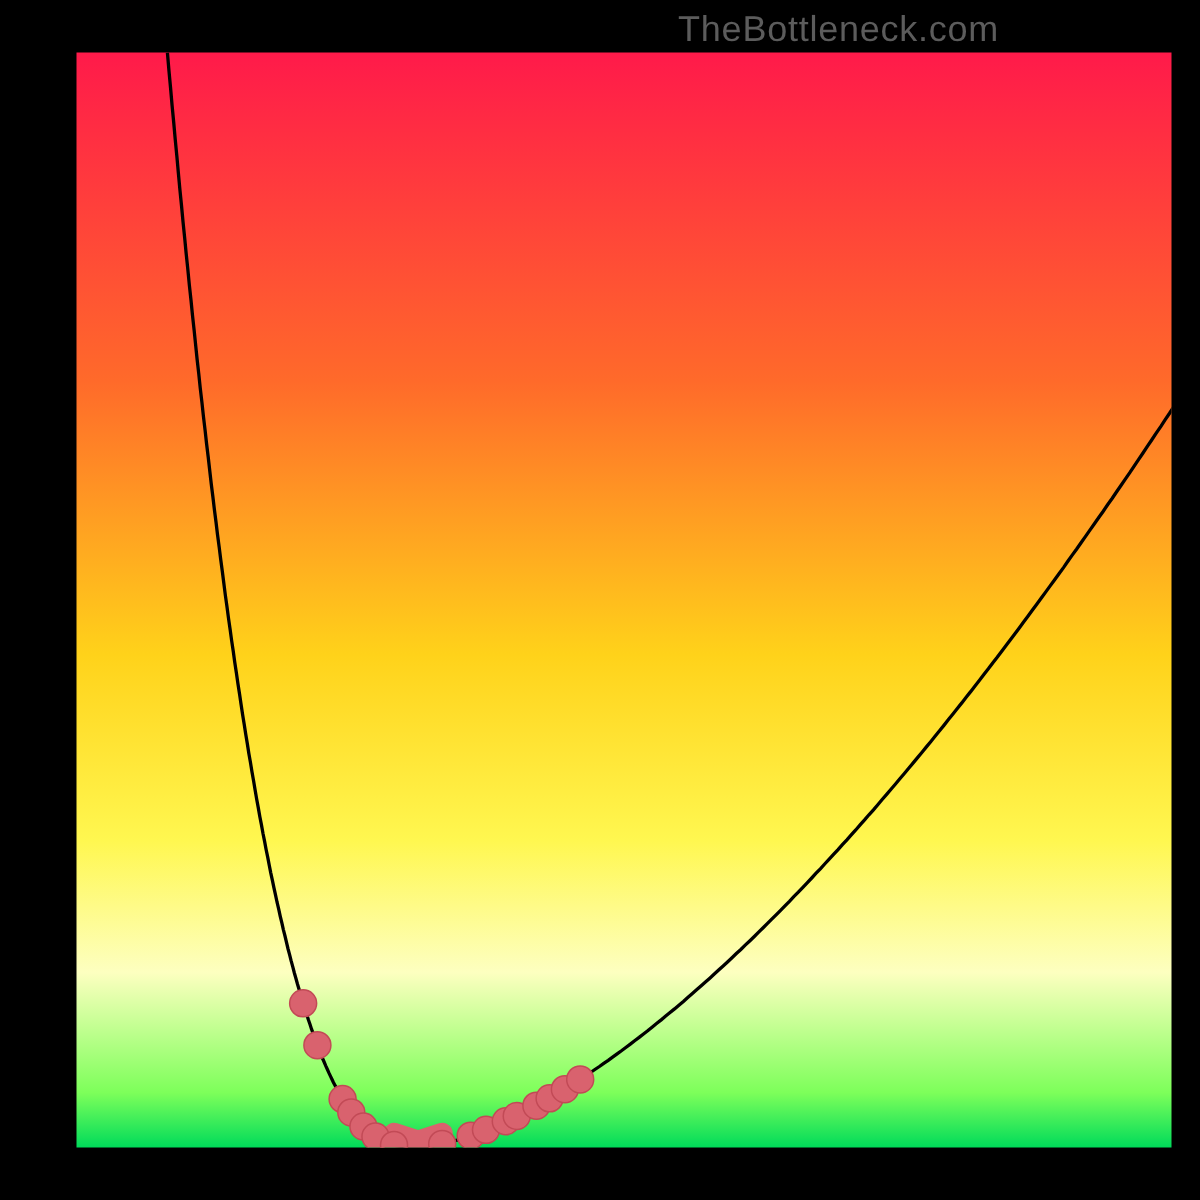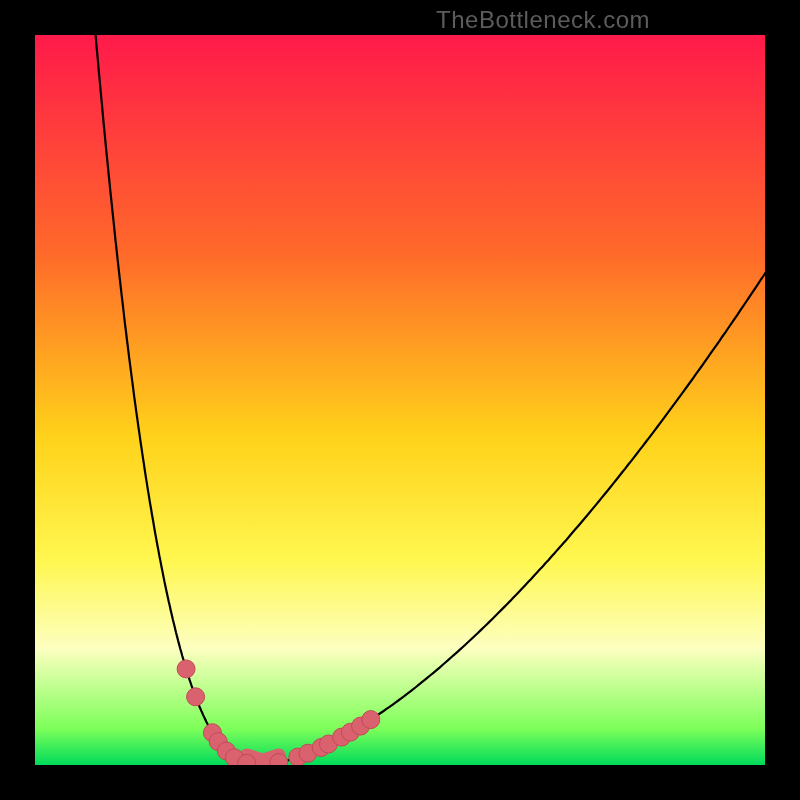--- a/index.html
+++ b/index.html
@@ -7,20 +7,21 @@
     padding: 0;
     width: 800px;
     height: 800px;
     background: #000;
     overflow: hidden;
   }
   .wrap {
     position: relative;
     width: 664px;
     height: 800px;
+    padding-left: 16px;
   }
   .watermark {
     position: absolute;
     top: 6px;
     right: 14px;
     font-family: Arial, Helvetica, sans-serif;
     font-size: 24px;
     color: #5c5c5c;
     z-index: 5;
     letter-spacing: 0.5px;

